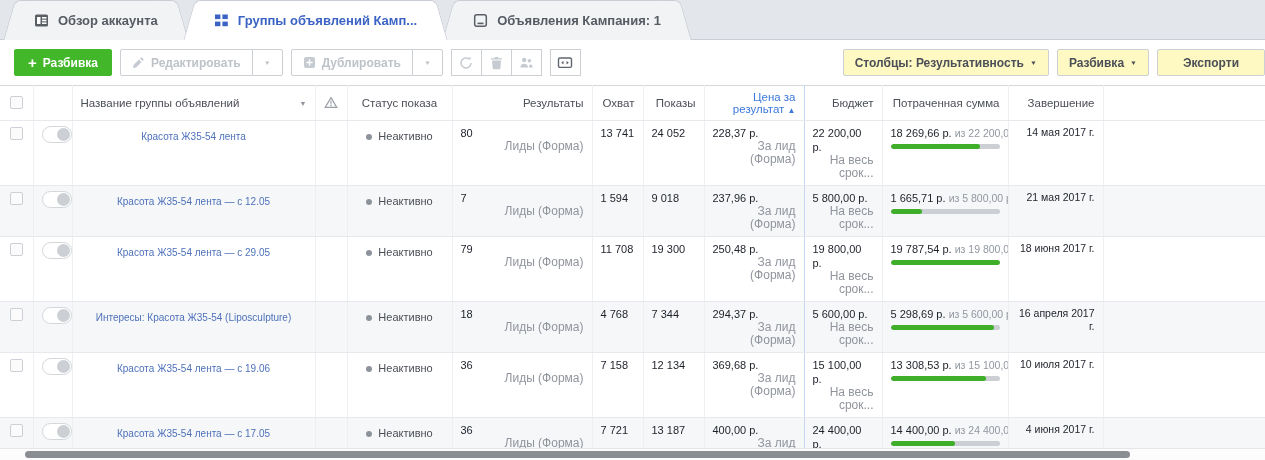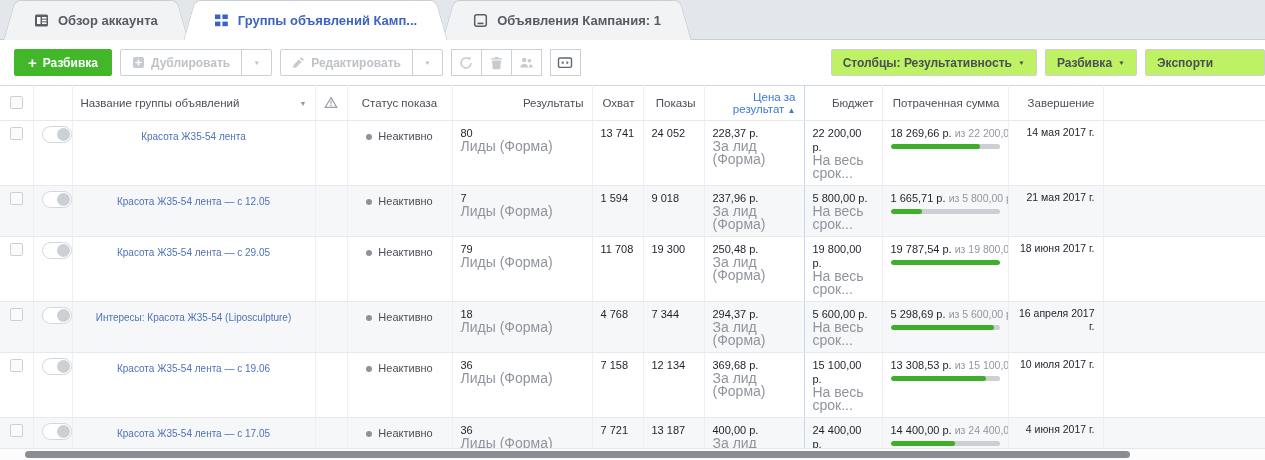--- a/index.html
+++ b/index.html
@@ -25,49 +25,49 @@
   .badge { display:inline-flex; align-items:center; gap:7px; height:22px; padding:0 6px 0 12px;
     background:var(--badge-gray-blue,#8fa0b4); border-radius:11px; color:#fff; font-size:12px;
     font-weight:bold; margin-left:10px; }
   .badge-x { width:15px; height:15px; border:1px solid rgba(255,255,255,.75); border-radius:50%;
     display:flex; align-items:center; justify-content:center; font-size:8px; font-weight:normal;
     cursor:pointer; }
 
   
   .toolbar { height:45px; background:#fff; display:flex; align-items:center; padding:0 0 0 14px; gap:8px; }
   .btn { display:inline-flex; align-items:center; gap:6px; height:27px; padding:0 11px;
-    background:#bef264; border:1px solid #ccd0d5; border-radius:2px; font-size:12px;
+    background:#fef9c3; border:1px solid #ccd0d5; border-radius:2px; font-size:12px;
     font-weight:bold; color:#4b4f56; cursor:pointer; white-space:nowrap; }
   .btn.green { background:var(--accent-green,#42b72a); border-color:var(--accent-green,#42b72a);
     color:#fff; padding:0 13px; }
   .btn.disabled { background:#fff; color:#bec3c9; cursor:default; }
   .plus { font-size:15px; font-weight:bold; line-height:1; }
   .grp { display:flex; }
   .grp .btn:first-child { border-radius:2px 0 0 2px; }
   .grp .btn + .btn { margin-left:-1px; border-radius:0 2px 2px 0; }
   .caret { font-size:7px; line-height:1; transform:scaleY(.85); }
   .iconbtn { width:31px; height:27px; display:flex; align-items:center; justify-content:center;
     background:#fff; border:1px solid #ccd0d5; cursor:pointer; }
   .grp .iconbtn + .iconbtn { margin-left:-1px; }
   .spacer { flex:1; }
-  .btn.export { width:120px; flex:none; }
+  .btn.export { width:108px; flex:none;justify-content:center; }
 
   
   table { border-collapse:collapse; table-layout:fixed; width:1265px; border-top:1px solid #d4d7dc; }
   th, td { border-right:1px solid #edeff2; border-bottom:1px solid #e7e9ed; padding:5px 8px;
     vertical-align:top; overflow:hidden; }
   thead th { height:33px; font-size:11.5px; font-weight:normal; color:#4b4f56;
     text-align:right; vertical-align:middle; background:#fff; cursor:pointer; }
   th.l, td.l { text-align:center; }
   tbody tr { height:37px; }
   tbody tr:nth-child(even) { background:#f6f7f9; }
   .col-cost-h { color:var(--sorted-col-blue,#3b78db); }
   .col-cost-b { border-left:1px solid #c3d7f3; border-right:1px solid #c3d7f3; background-clip:padding-box; }
   .v { font-size:11px; color:#1d2129; display:block; line-height:14px; }
-  .sub { font-size:14px; color:#90949c; display:block; line-height:13px; }
+  .sub { font-size:12px; color:#90949c; display:block; line-height:13px;text-align:right; }
   a.adset { font-size:10px; color:var(--link-blue,#4e71ba); text-decoration:none; line-height:15px;
     display:inline-block; padding-top:2px; }
   .dot { display:inline-block; width:6px; height:6px; border-radius:50%; background:#8d939b;
     margin-right:6px; }
   .status { font-size:11px; color:#4b4f56; line-height:15px; }
   .chk { display:inline-block; width:13px; height:13px; border:1px solid #ccd0d5; border-radius:2px;
     background:#fbfbfc; cursor:pointer; }
   .toggle { position:relative; display:inline-block; width:30px; height:17px; border-radius:9px;
     cursor:pointer; }
   .toggle.off { background:#fff; border:1px solid #d3d6db; }
@@ -132,39 +132,39 @@
 
   <div class="toolbar">
     <button class="btn green">
       <span class="plus">+</span>
       <span>Разбивка</span>
     </button>
     <div class="grp">
       <button class="btn disabled">
         <span>
             <svg width="13" height="13" viewBox="0 0 13 13">
+              <path d="M9.9 1.6l1.5 1.5c.3.3.3.8 0 1.1l-.9.9-2.6-2.6.9-.9c.3-.3.8-.3 1.1 0zM6.9 3.5l2.6 2.6-5.4 5.4-3 .4.4-3z" fill="#c6cbd2"></path>
+            </svg>
+          </span>
+        <span>Редактировать</span>
+      </button>
+      <button class="btn disabled">
+          <span class="caret">▼</span>
+        </button>
+    </div>
+    <div class="grp">
+      <button class="btn disabled">
+        <span>
+            <svg width="13" height="13" viewBox="0 0 13 13">
               <rect x="1" y="1" width="11" height="11" rx="2" fill="#c6cbd2"></rect>
               <rect x="5.8" y="3.4" width="1.4" height="6.2" fill="#fff"></rect>
               <rect x="3.4" y="5.8" width="6.2" height="1.4" fill="#fff"></rect>
             </svg>
           </span>
         <span>Дублировать</span>
-      </button>
-      <button class="btn disabled">
-          <span class="caret">▼</span>
-        </button>
-    </div>
-    <div class="grp">
-      <button class="btn disabled">
-        <span>
-            <svg width="13" height="13" viewBox="0 0 13 13">
-              <path d="M9.9 1.6l1.5 1.5c.3.3.3.8 0 1.1l-.9.9-2.6-2.6.9-.9c.3-.3.8-.3 1.1 0zM6.9 3.5l2.6 2.6-5.4 5.4-3 .4.4-3z" fill="#c6cbd2"></path>
-            </svg>
-          </span>
-        <span>Редактировать</span>
       </button>
       <button class="btn disabled">
           <span class="caret">▼</span>
         </button>
     </div>
     <div class="grp">
       <span class="iconbtn">
         <svg width="14" height="14" viewBox="0 0 14 14">
             <path d="M12 7A5 5 0 1 1 10.4 3.3" fill="none" stroke="#c6cbd2" stroke-width="1.5"></path>
             <path d="M9.4 1.2l3 .5-2 2.4z" fill="#c6cbd2"></path>

